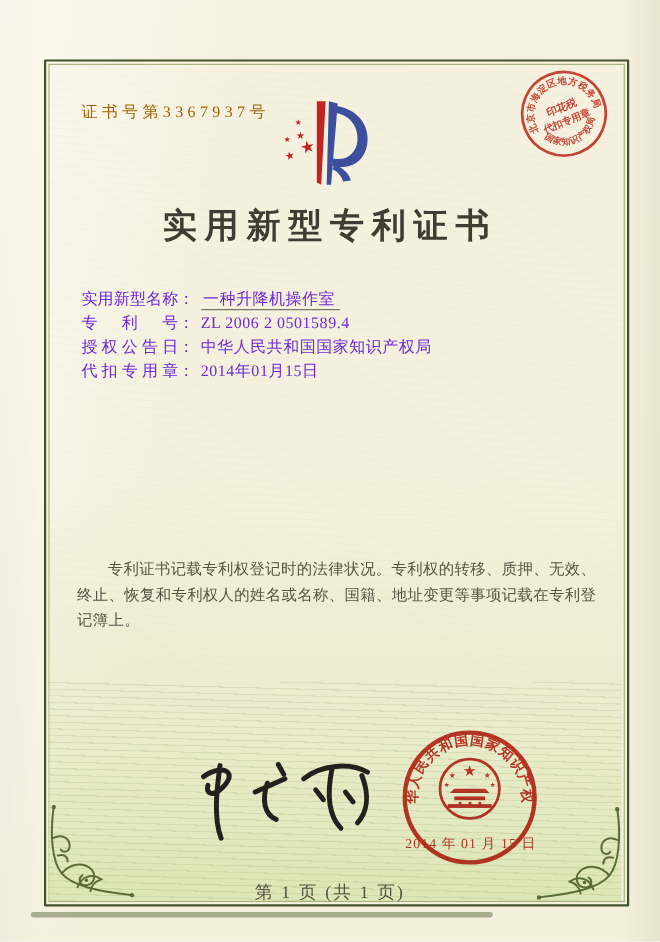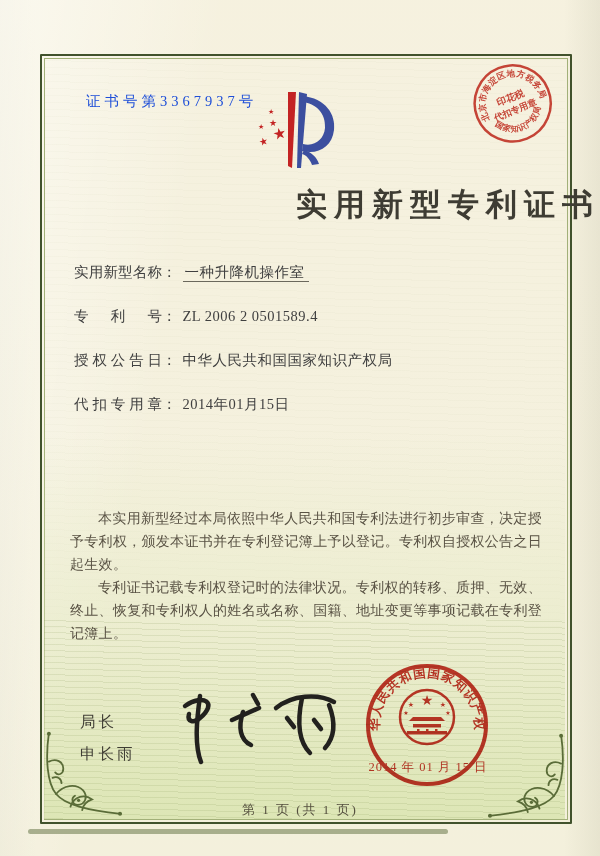--- a/index.html
+++ b/index.html
@@ -20,39 +20,39 @@
   .frame{position:absolute;left:40px;top:54px;width:528px;height:766px;
     border:2px solid #41522c;border-radius:1px;}
   .frame-inner{position:absolute;inset:2px;border:1px solid #a2b078;}
   
   .tint{position:absolute;left:44px;top:430px;width:521px;height:389px;pointer-events:none;
     background:linear-gradient(to bottom, rgba(226,233,196,0) 0%, rgba(224,232,188,.45) 55%, rgba(219,229,178,.92) 100%);}
   .waves{position:absolute;left:44px;top:620px;width:521px;height:199px;pointer-events:none;opacity:.65;
     background:repeating-linear-gradient(1.5deg, rgba(118,139,70,.22) 0px, rgba(118,139,70,.22) 1px, rgba(0,0,0,0) 1px, rgba(0,0,0,0) 6px);}
   .waves-faint{position:absolute;left:44px;top:58px;width:521px;height:570px;pointer-events:none;opacity:.18;
     background:repeating-linear-gradient(1.5deg, rgba(140,150,100,.18) 0px, rgba(140,150,100,.18) 1px, rgba(0,0,0,0) 1px, rgba(0,0,0,0) 7px);}
-  .cert-no{position:absolute;left:86px;top:92px;font-size:14.5px;letter-spacing:4px;color:#1d4ed8;}
+  .cert-no{position:absolute;left:74px;top:92px;font-size:14.5px;letter-spacing:4px;color:#a16207;}
   .logo{position:absolute;left:238px;top:84px;width:124px;height:100px;}
-  .title{position:absolute;left:0;top:184px;width:600px;text-align:right;
+  .title{position:absolute;left:0;top:184px;width:600px;text-align:center;
     font-size:31px;font-weight:600;letter-spacing:7px;color:#3e3c33;}
-  .fields{position:absolute;left:74px;top:261px;width:470px;display:flex;flex-direction:column;gap:22px;
-    font-size:14.5px;color:#404040;line-height:22px;}
+  .fields{position:absolute;left:74px;top:261px;width:470px;display:flex;flex-direction:column;
+    font-size:14.5px;color:#6d28d9;line-height:22px;}
   .field{white-space:nowrap;}
   .flabel{display:inline-block;width:88px;text-align:justify;text-align-last:justify;vertical-align:top;}
   .fcolon{display:inline-block;margin-right:6px;}
   .fvalue{letter-spacing:.5px;}
   .fvalue.u{border-bottom:1px solid #6b685c;padding:0 4px 1px 2px;}
   .paras{position:absolute;left:70px;top:507px;width:472px;font-size:14px;line-height:23px;color:#595244;
     text-align:justify;letter-spacing:.3px;}
   .paras p{margin:0;text-indent:2em;}
   .signer{position:absolute;left:80px;top:706px;font-size:15.5px;letter-spacing:3px;color:#3f3d34;line-height:32px;}
   .sig-svg{position:absolute;left:158px;top:668px;width:195px;height:105px;}
   .office-seal{position:absolute;left:347px;top:645px;width:162px;height:164px;mix-blend-mode:multiply;opacity:.92;}
   .tax-seal{position:absolute;left:465px;top:55px;width:98px;height:98px;transform:rotate(-22deg);mix-blend-mode:multiply;opacity:.85;}
-  .footer{position:absolute;left:0;top:801px;width:600px;text-align:center;font-size:13px;color:#55503f;letter-spacing:2px;}
+  .footer{position:absolute;left:0;top:801px;width:600px;text-align:center;font-size:16px;color:#55503f;letter-spacing:2px;}
   .ornament{position:absolute;width:84px;height:90px;}
   .ornament.left{left:42px;top:731px;}
   .ornament.right{left:484px;top:733px;transform:scaleX(-1);}
   .edge-band{position:absolute;left:28px;top:829px;width:420px;height:5px;background:rgba(92,108,60,.5);
     border-radius:3px;filter:blur(.6px);}
   .seal-ring-text{font-family:"Liberation Serif","DejaVu Serif",serif;font-weight:bold;}
 </style>
 </head>
 <body>
 
@@ -118,28 +118,23 @@
     </div>
     <div class="field">
       <span class="flabel">授权公告日</span><span class="fcolon">：</span><span class="fvalue">中华人民共和国国家知识产权局</span>
     </div>
     <div class="field">
       <span class="flabel">代扣专用章</span><span class="fcolon">：</span><span class="fvalue">2014年01月15日</span>
     </div>
   </div>
 
   <div class="paras">
-    <p>本实用新型经过本局依照中华人民共和国专利法进行初步审查，决定授予专利权，颁发本证书并在专利登记簿上予以登记。专利权自授权公告之日起生效。</p>
     <p>专利证书记载专利权登记时的法律状况。专利权的转移、质押、无效、终止、恢复和专利权人的姓名或名称、国籍、地址变更等事项记载在专利登记簿上。</p>
   </div>
 
-  <div class="signer">
-    <div>局长</div>
-    <div>申长雨</div>
-  </div>
 
   <svg class="sig-svg" viewBox="0 0 195 105" xmlns="http://www.w3.org/2000/svg">
     <g stroke="#22211e" fill="none" stroke-width="4.5" stroke-linecap="round" stroke-linejoin="round">
       <path d="M42,28 C39,50 36,76 43,94"></path>
       <path d="M27,38 C46,25 60,35 42,50 C35,56 29,53 31,46"></path>
       <path d="M85,44 C80,59 82,72 93,77"></path>
       <path d="M74,52 L101,40"></path>
       <path d="M95,27 L100,36"></path>
       <path d="M118,40 C134,27 160,25 176,34"></path>
       <path d="M144,30 C139,54 141,74 152,85"></path>

